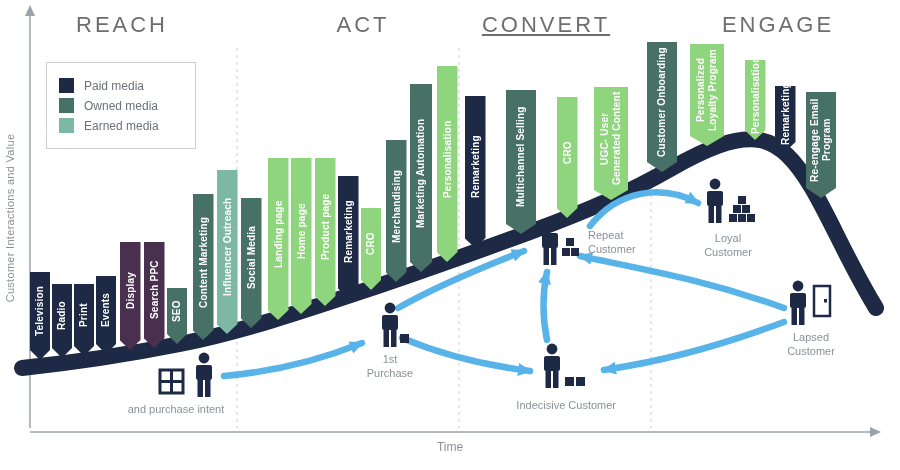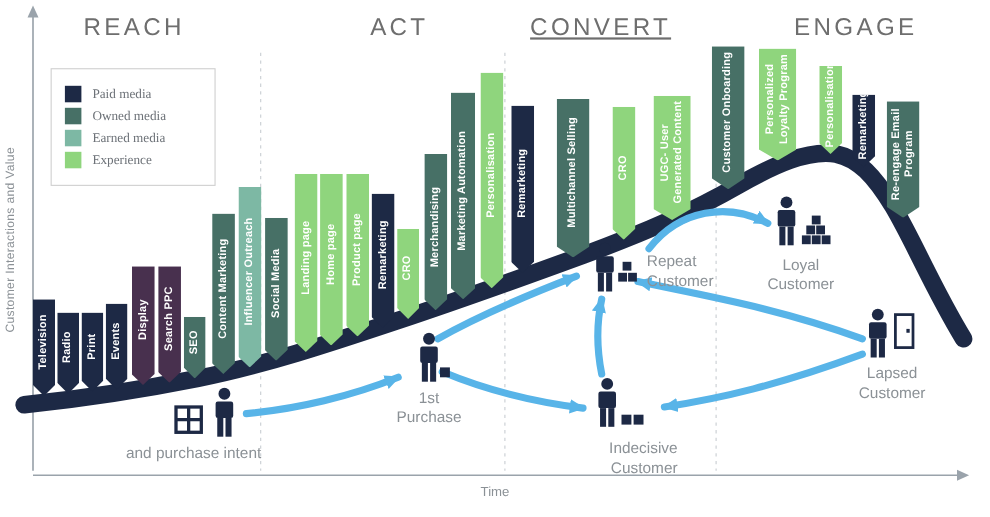--- a/index.html
+++ b/index.html
@@ -10,35 +10,35 @@
     position:absolute;top:12px;transform:translateX(-50%);
     font-size:22px;letter-spacing:3px;color:#6e6e6e;white-space:nowrap;
   }
 
   #legend{
     position:absolute;left:46px;top:62px;width:150px;
     border:1px solid #cfcfcf;background:#ffffff;padding:10px 12px;box-sizing:border-box;
   }
   .legend-row{display:flex;align-items:center;margin:5px 0;}
   .legend-swatch{width:15px;height:15px;flex:0 0 15px;margin-right:10px;}
-  .legend-label{font-size:12px;color:#6d7278;font-family:Liberation Serif, serif;}
+  .legend-label{font-size:12px;color:#6d7278;}
 
   .flag{
     position:absolute;
     clip-path:polygon(0 0,100% 0,100% calc(100% - 10px),50% 100%,0 calc(100% - 10px));
   }
   .flag-label{
     position:absolute;left:0;right:0;top:2px;bottom:12px;
     display:flex;align-items:center;justify-content:center;
     writing-mode:vertical-rl;transform:rotate(180deg);
     color:#ffffff;font-size:10px;font-weight:bold;line-height:1.2;
     text-align:center;letter-spacing:0.2px;
   }
 
-  .node-label{position:absolute;color:#8b9196;font-size:14px;line-height:1.3;text-align:center;}
+  .node-label{position:absolute;color:#8b9196;font-size:11px;line-height:1.3;text-align:center;}
   .node-label.left-align{text-align:left;}
   .box{position:absolute;background:#1d2945;}
 
   .y-axis-label{
     position:absolute;left:-190px;top:212px;width:400px;text-align:center;
     transform:rotate(-90deg);color:#8b9196;font-size:11px;letter-spacing:0.3px;
   }
   .x-axis-label{position:absolute;left:410px;top:440px;width:80px;text-align:center;color:#8b9196;font-size:12px;}
 
   svg{position:absolute;left:0;top:0;}
@@ -102,24 +102,20 @@
           <span class="legend-label">Paid media</span>
         </div>
         <div class="legend-row">
           <span class="legend-swatch" style="background: rgb(71, 112, 102);"></span>
           <span class="legend-label">Owned media</span>
         </div>
         <div class="legend-row">
           <span class="legend-swatch" style="background: rgb(125, 184, 164);"></span>
           <span class="legend-label">Earned media</span>
         </div>
-        <div class="legend-row">
-          <span class="legend-swatch" style="background: rgb(143, 213, 125);"></span>
-          <span class="legend-label">Experience</span>
-        </div>
       </div>
   </div>
 
   <div id="flag-layer">
       <div class="flag" style="left: 30px; top: 272px; width: 20px; height: 88px; background: rgb(29, 41, 69);">
         <span class="flag-label">Television</span>
       </div>
       <div class="flag" style="left: 52px; top: 284px; width: 20px; height: 74px; background: rgb(29, 41, 69);">
         <span class="flag-label">Radio</span>
       </div>

